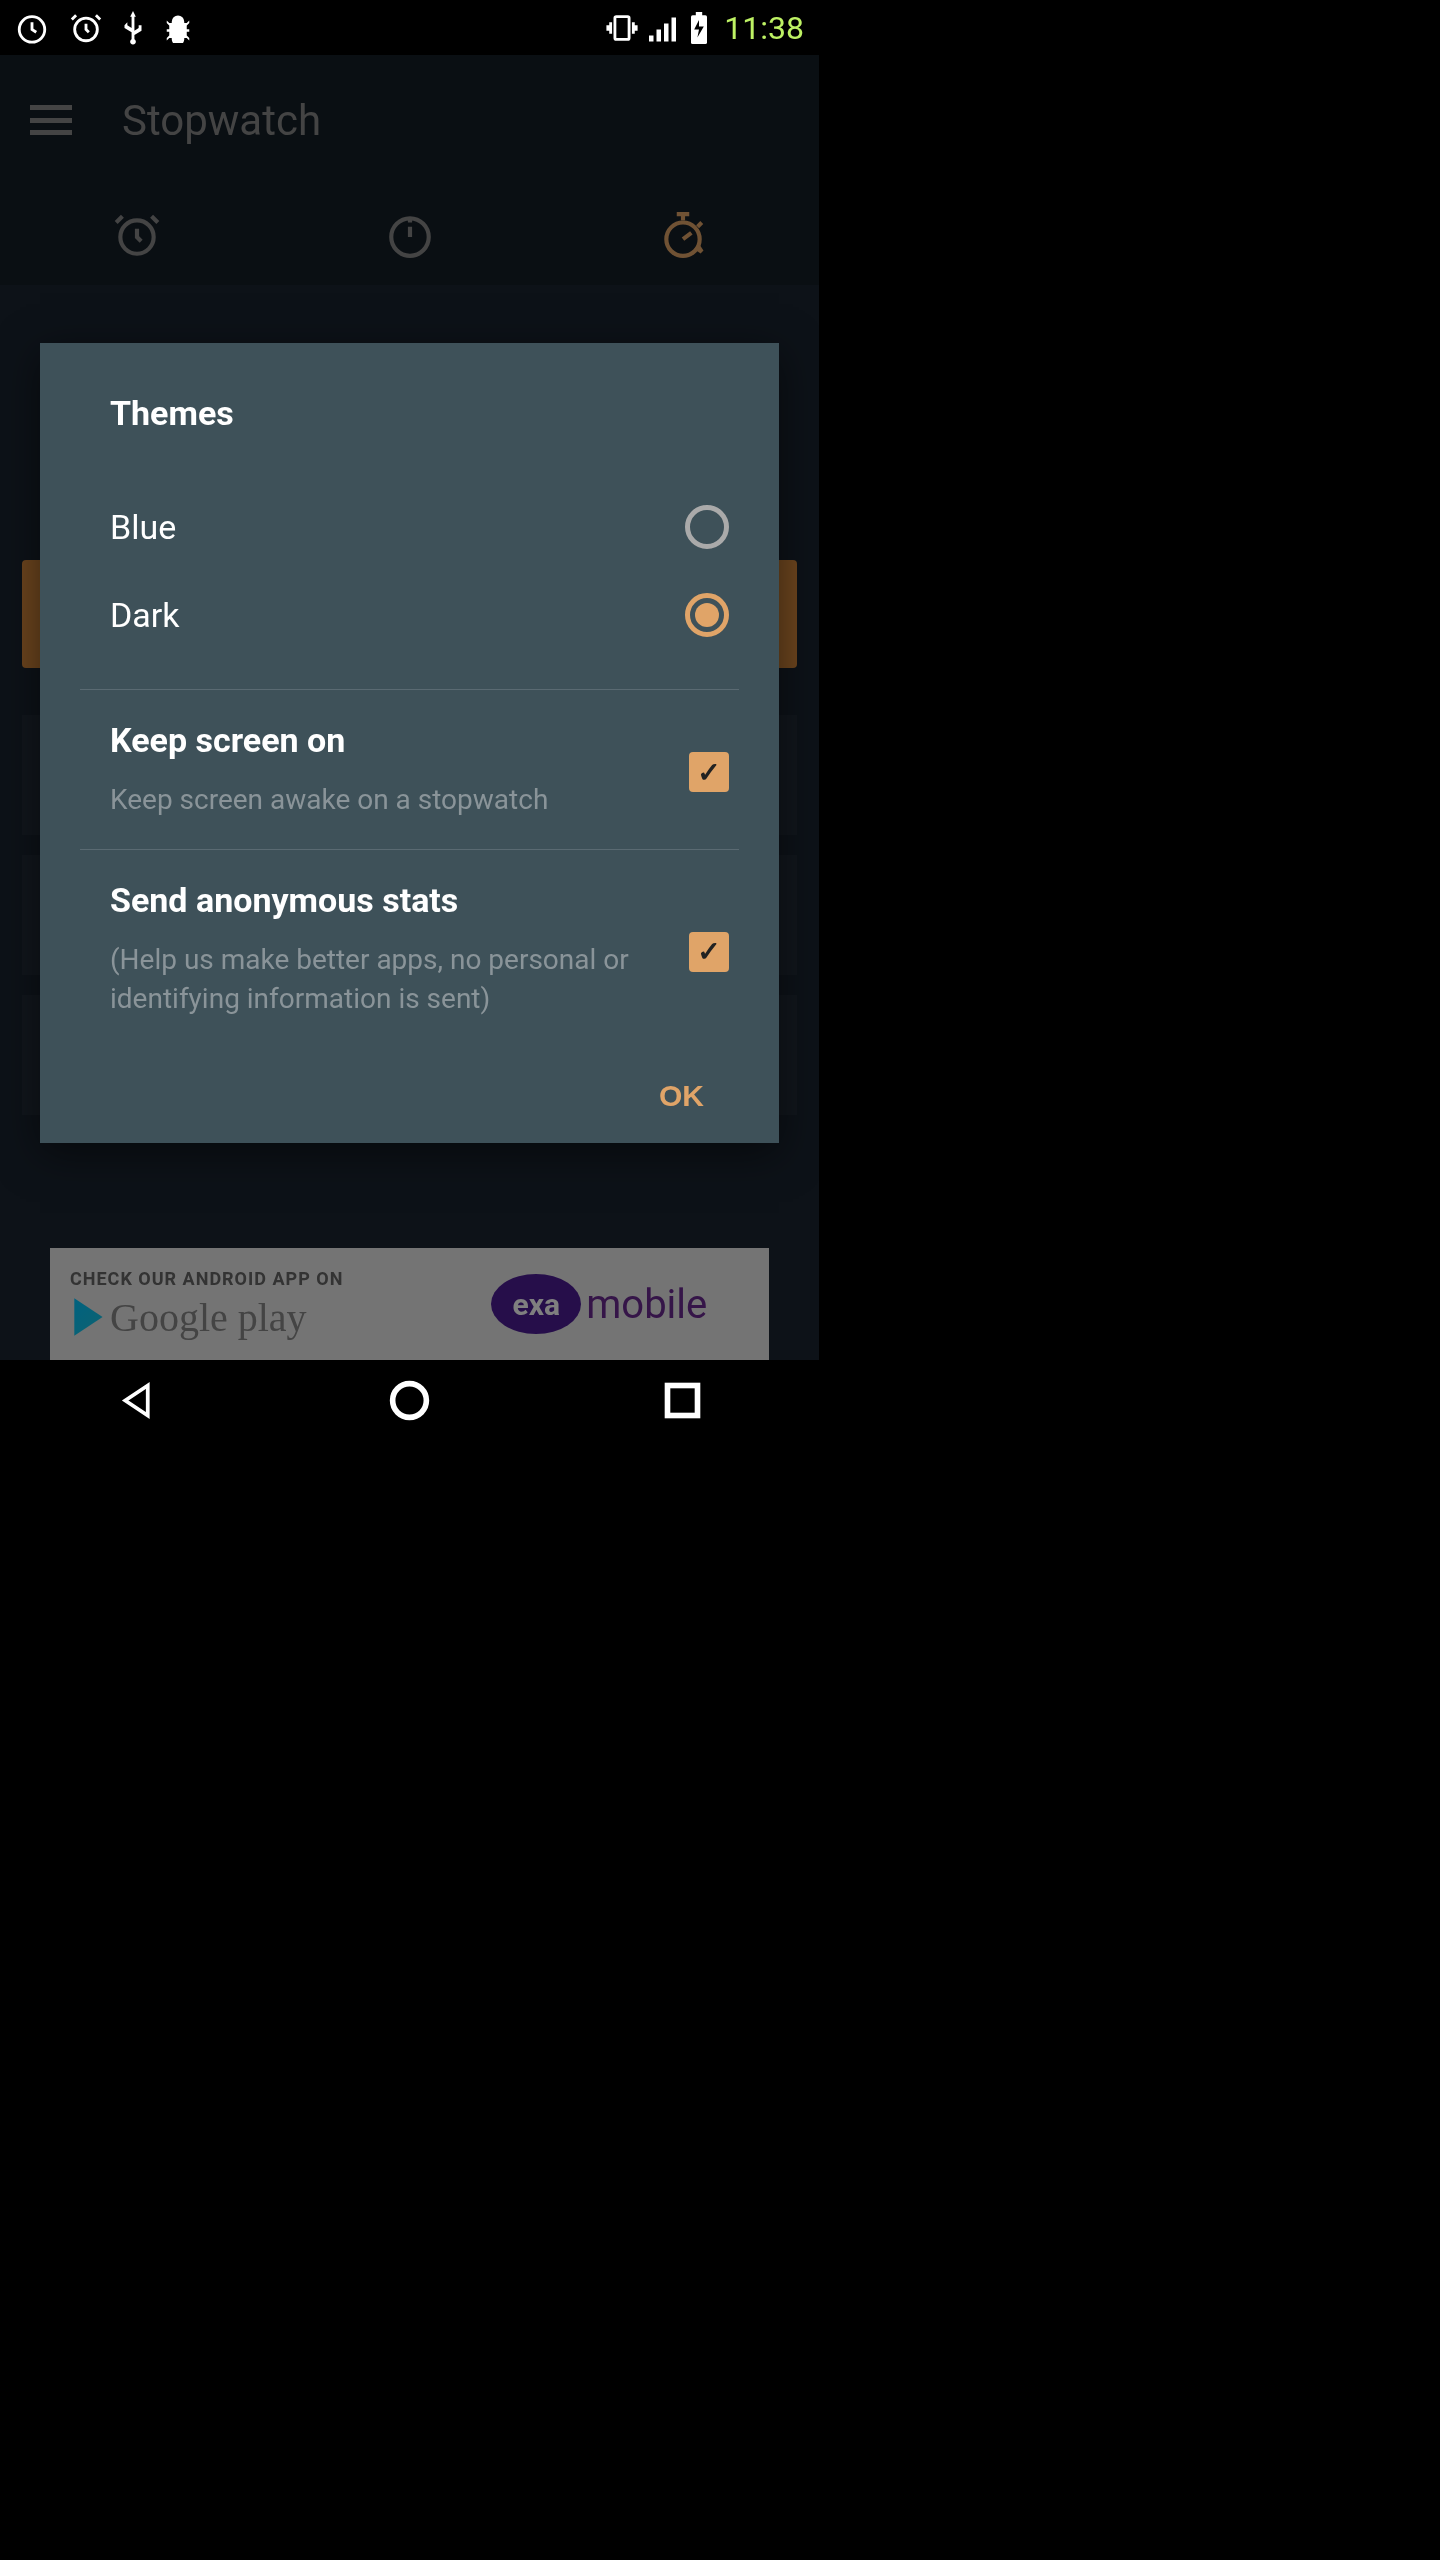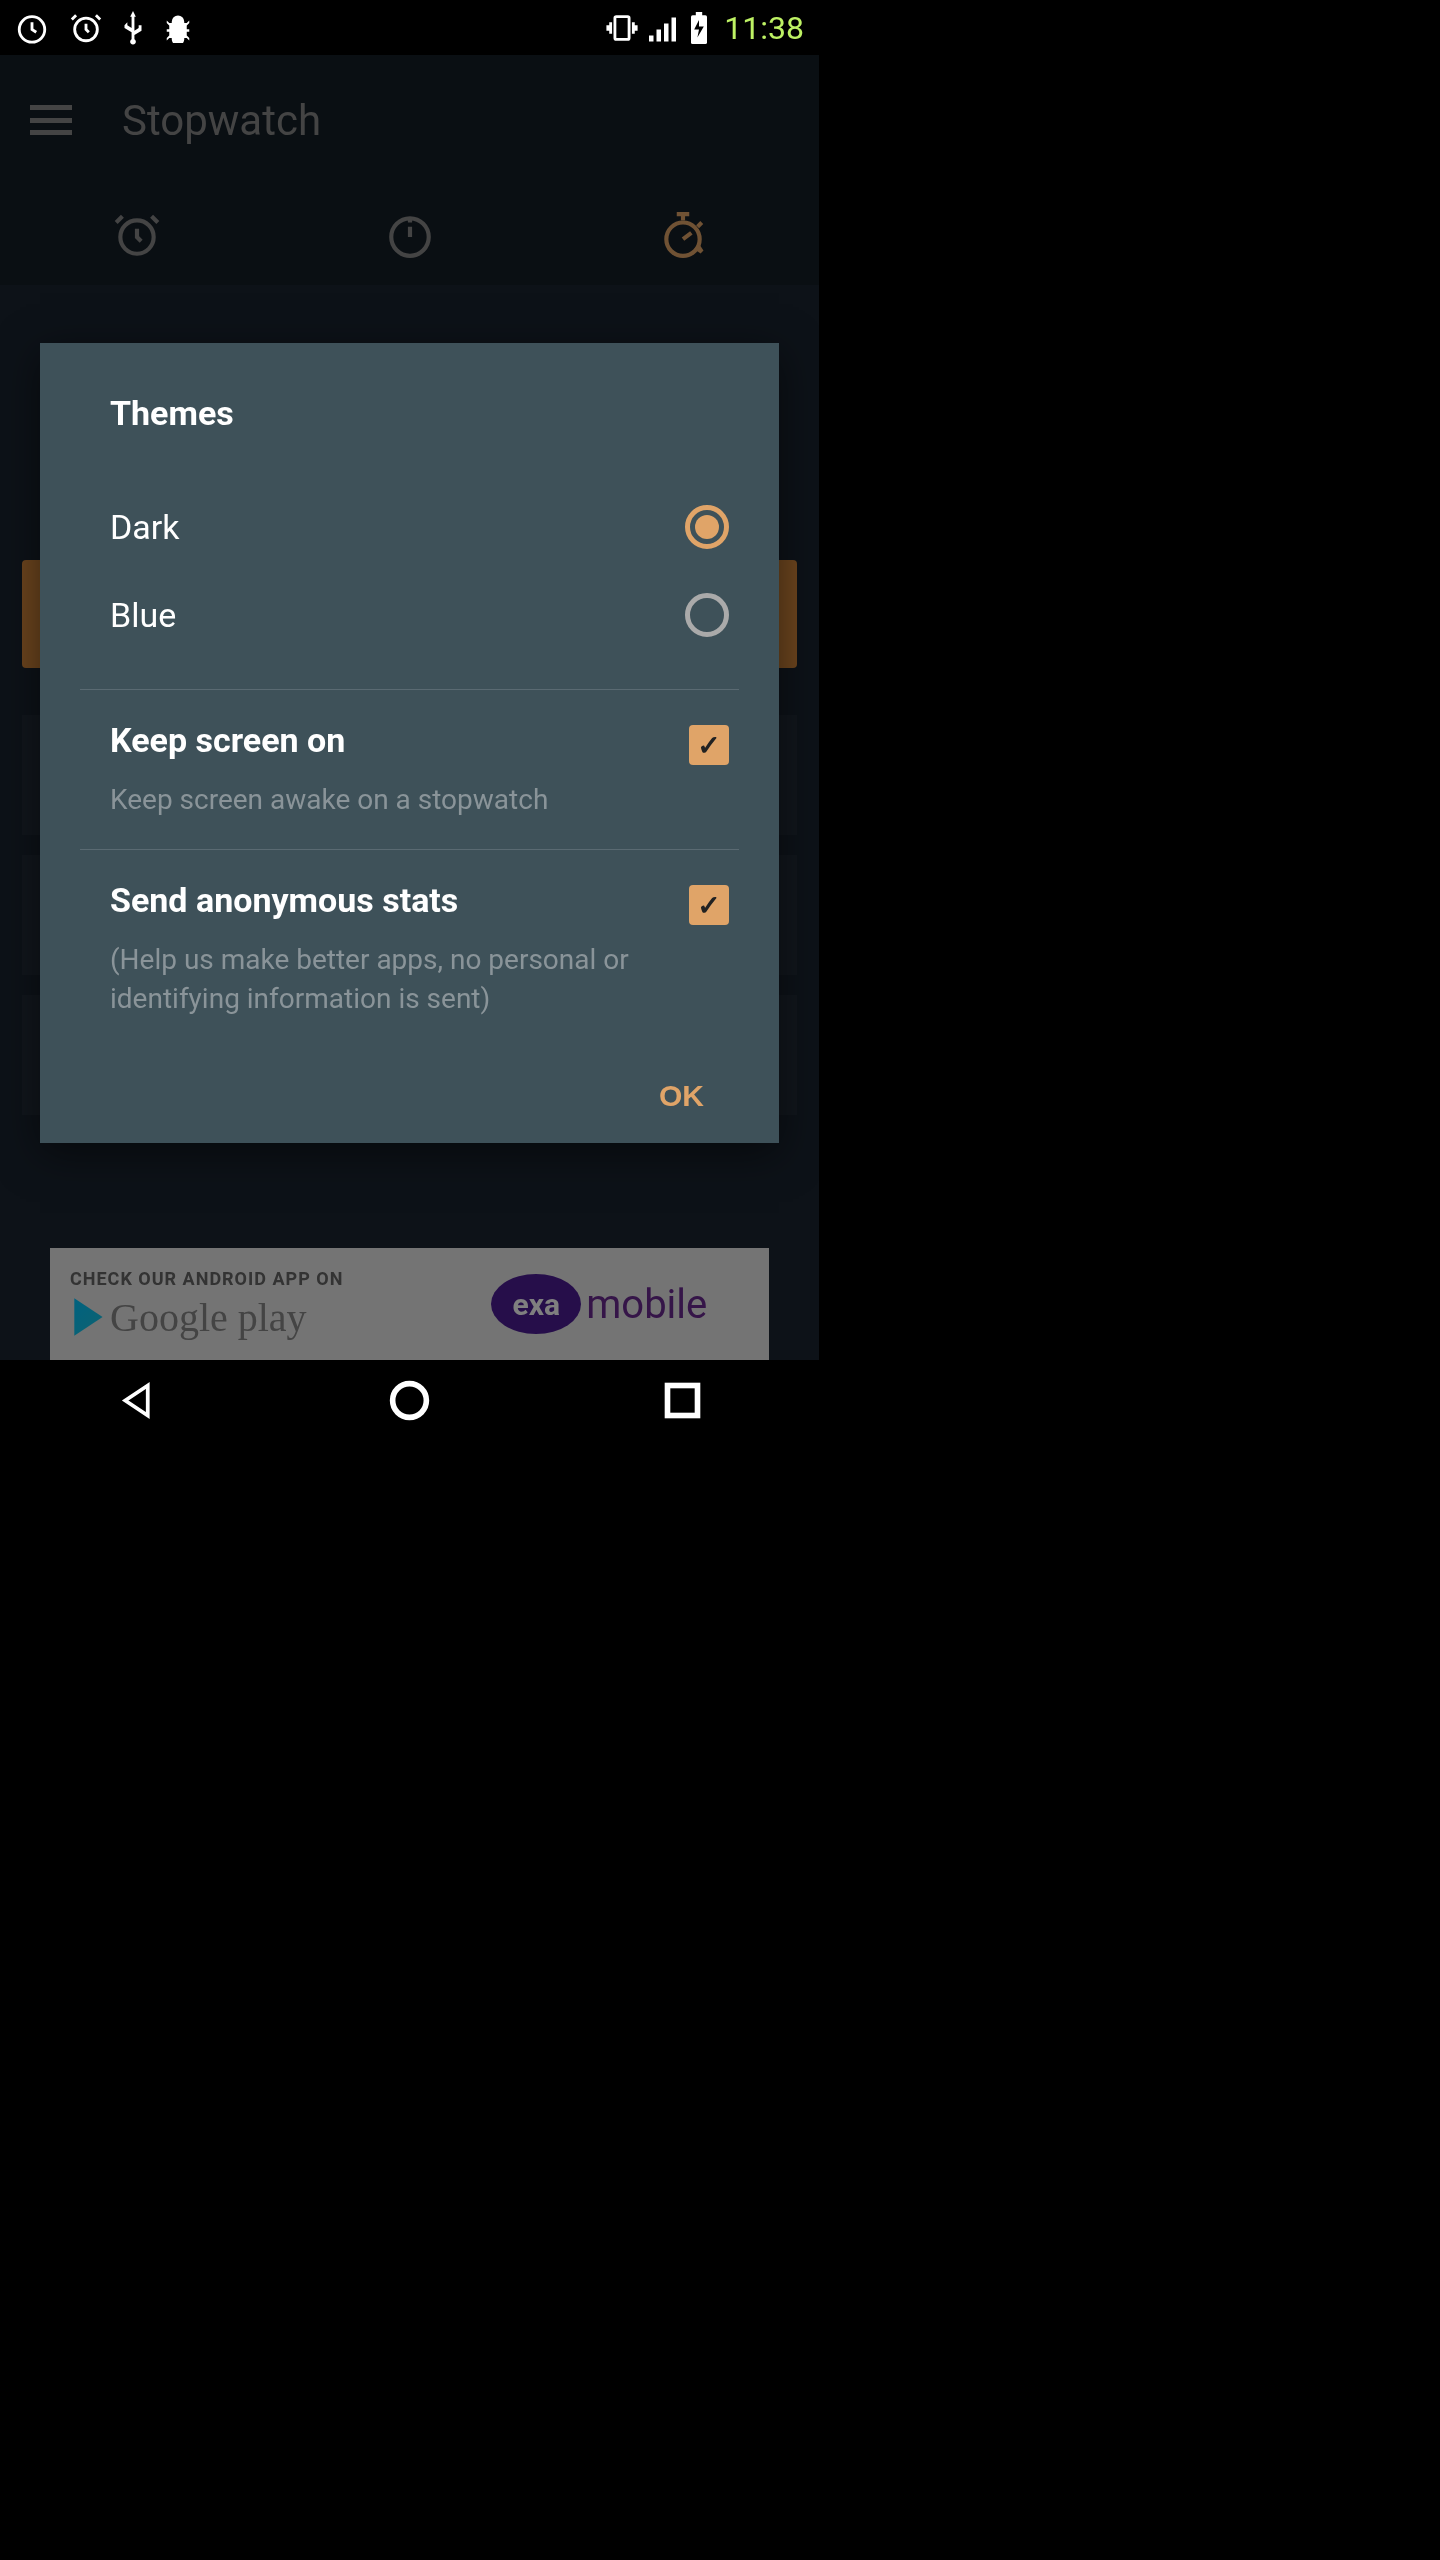--- a/index.html
+++ b/index.html
@@ -172,21 +172,21 @@
     .radio-outer.unchecked { border-color: #aaa; }
     .radio-inner {
       width: 24px;
       height: 24px;
       border-radius: 50%;
       background: #e0a468;
     }
     .divider { height: 1px; background: #5a6a72; margin: 30px 0; }
     .setting-row {
       display: flex;
-      align-items: flex-start;
+      align-items: center;
       justify-content: space-between;
       padding: 0 10px 0 30px;
     }
     .setting-left { flex: 1; }
     .setting-title {
       color: #fff;
       font-size: 34px;
       font-weight: bold;
       margin-bottom: 20px;
     }
@@ -341,29 +341,29 @@
       <span class="exa-oval">exa</span>
       <span class="mobile-text">mobile</span>
     </div>
   </div>
   <div class="dimmer"></div>
 
   <div class="dialog">
     <div class="dialog-title">Themes</div>
 
     <div class="radio-option">
+      <span class="radio-label">Blue</span>
+      <span class="radio-outer unchecked"></span>
+    </div>
+
+    <div class="radio-option">
       <span class="radio-label">Dark</span>
       <span class="radio-outer">
         <span class="radio-inner"></span>
       </span>
-    </div>
-
-    <div class="radio-option">
-      <span class="radio-label">Blue</span>
-      <span class="radio-outer unchecked"></span>
     </div>
 
     <div class="divider"></div>
 
     <div class="setting-row">
       <div class="setting-left">
         <div class="setting-title">Keep screen on</div>
         <div class="setting-subtitle">Keep screen awake on a stopwatch</div>
       </div>
       <div class="checkbox">

